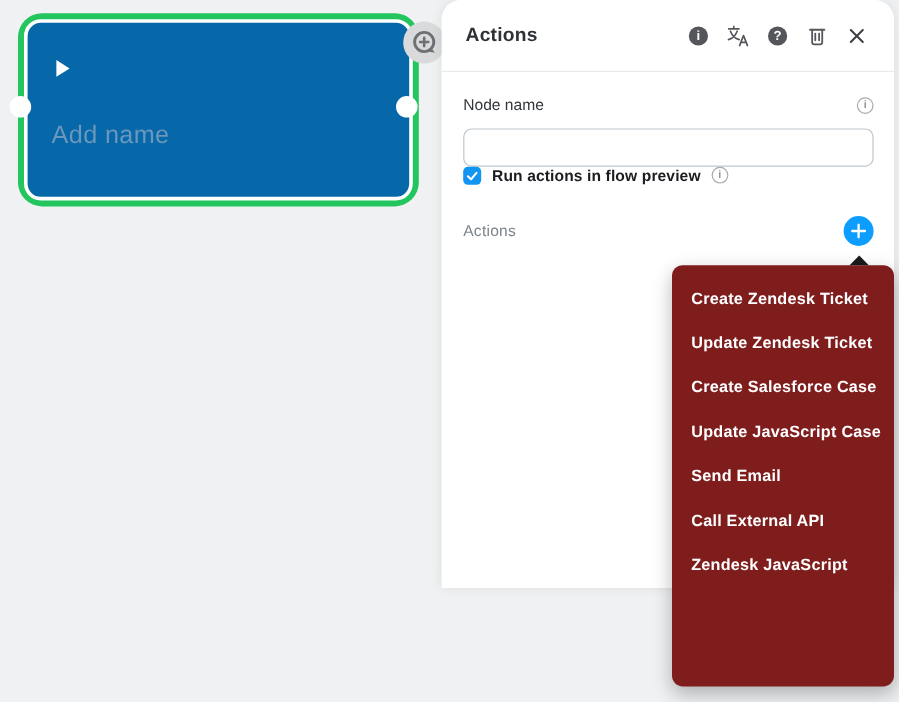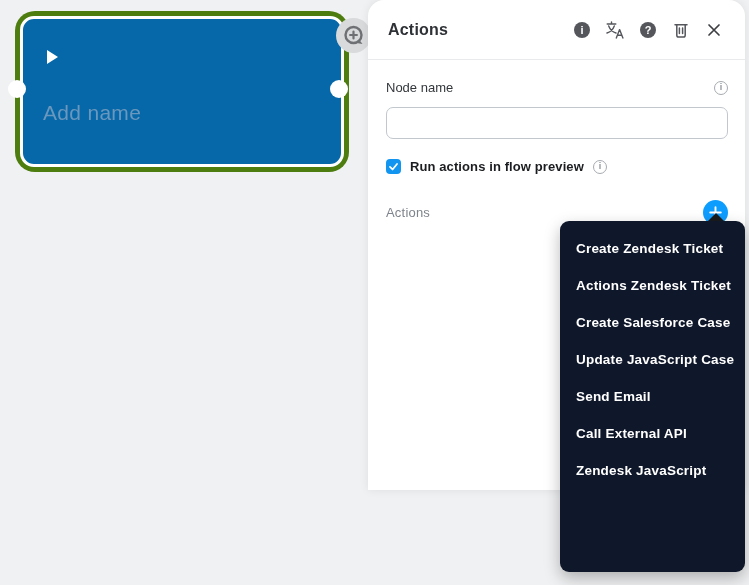--- a/index.html
+++ b/index.html
@@ -8,21 +8,21 @@
     font-family: "Liberation Sans", sans-serif;
     background: #f0f1f2;
     overflow: hidden;
   }
   .screen { position: relative; width: 749px; height: 585px; background: #f0f1f2; }
 
   
   .canvas { position: absolute; inset: 0; }
   .node {
     position: absolute; left: 15px; top: 11px; width: 334px; height: 161px;
-    background: #4d7c0f; border-radius: 20px; padding: 5px; cursor: pointer;
+    background: #22c55e; border-radius: 20px; padding: 5px; cursor: pointer;
   }
   .node-inner {
     position: relative; width: 100%; height: 100%;
     background: #0668a8; border: 3px solid #ffffff; border-radius: 14px;
   }
   .play-icon {
     position: absolute; left: 24px; top: 31px;
     width: 0; height: 0;
     border-left: 11px solid #ffffff;
     border-top: 7px solid transparent;
@@ -73,39 +73,39 @@
     width: 14px; height: 14px; border: 1.2px solid #a6abb0; border-radius: 50%;
     color: #8f959a; font-size: 9px; font-weight: 700; line-height: 11.5px;
     text-align: center; display: inline-block; font-style: normal;
   }
   .text-input {
     margin-top: 12px; width: 100%; height: 32px;
     border: 1px solid #c1c7cd; border-radius: 7px; background: #ffffff;
     font-size: 13px; color: #33373b; padding: 0 10px; outline: none;
     font-family: "Liberation Sans", sans-serif;
   }
-  .checkbox-row { margin-top: 20px; display: flex; align-items: center; gap: 9px; }
+  .checkbox-row { display: flex; gap: 9px; }
   .checkbox {
     width: 15px; height: 15px; border-radius: 4px; background: #1195f0;
     display: flex; align-items: center; justify-content: center; cursor: pointer;
     flex: none;
   }
   .checkbox-label { font-size: 13px; font-weight: 700; color: #1b1d20; letter-spacing: 0.1px; }
   .actions-row { margin-top: 26px; display: flex; align-items: center; }
   .section-label { font-size: 13px; font-weight: 400; color: #7e848b; letter-spacing: 0.2px; }
   .add-action-btn {
     margin-left: auto; width: 25px; height: 25px; border-radius: 50%;
     background: #0d9dff; border: none; cursor: pointer;
     display: flex; align-items: center; justify-content: center;
   }
 
   
   .menu {
     position: absolute; left: 560px; top: 221px; width: 185px; height: 351px;
-    background: #0f172a; border-radius: 9px; box-shadow: 0 6px 16px rgba(0,0,0,0.28);
+    background: #7f1d1d; border-radius: 9px; box-shadow: 0 6px 16px rgba(0,0,0,0.28);
     padding-top: 9px;
   }
   .menu-caret {
     position: absolute; top: -8px; left: 148px;
     width: 0; height: 0;
     border-left: 8px solid transparent; border-right: 8px solid transparent;
     border-bottom: 8px solid #18191b;
   }
   .menu-item {
     height: 37px; display: flex; align-items: center; padding: 0 16px;
@@ -196,21 +196,21 @@
             </svg>
           </span>
         </button>
       </div>
     </div>
   </aside>
 
   <div class="menu">
     <div class="menu-caret"></div>
     <div class="menu-item">Create Zendesk Ticket</div>
-    <div class="menu-item">Actions Zendesk Ticket</div>
+    <div class="menu-item">Update Zendesk Ticket</div>
     <div class="menu-item">Create Salesforce Case</div>
     <div class="menu-item">Update JavaScript Case</div>
     <div class="menu-item">Send Email</div>
     <div class="menu-item">Call External API</div>
     <div class="menu-item">Zendesk JavaScript</div>
   </div>
 
 </div>
 
 </body></html>

